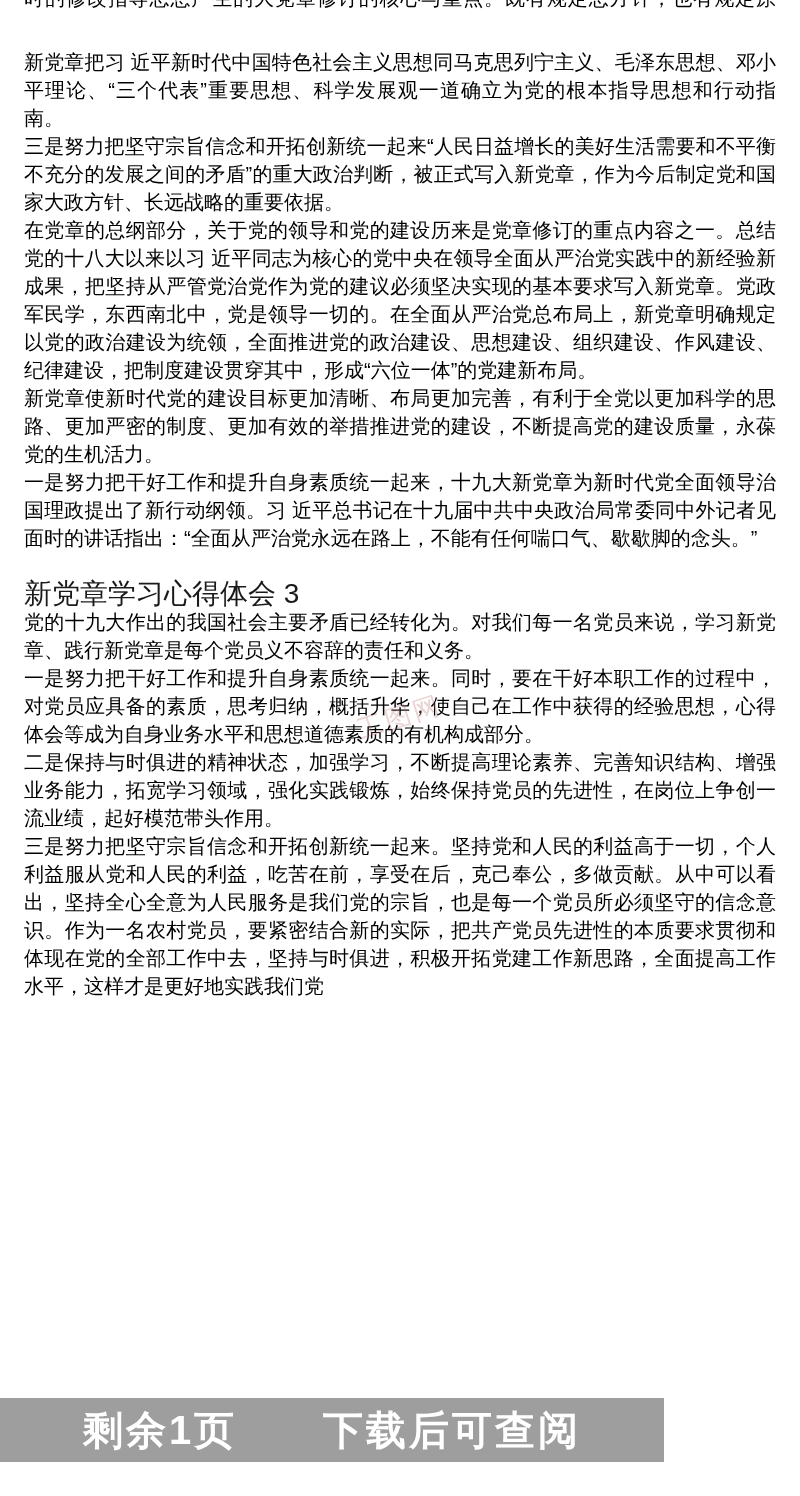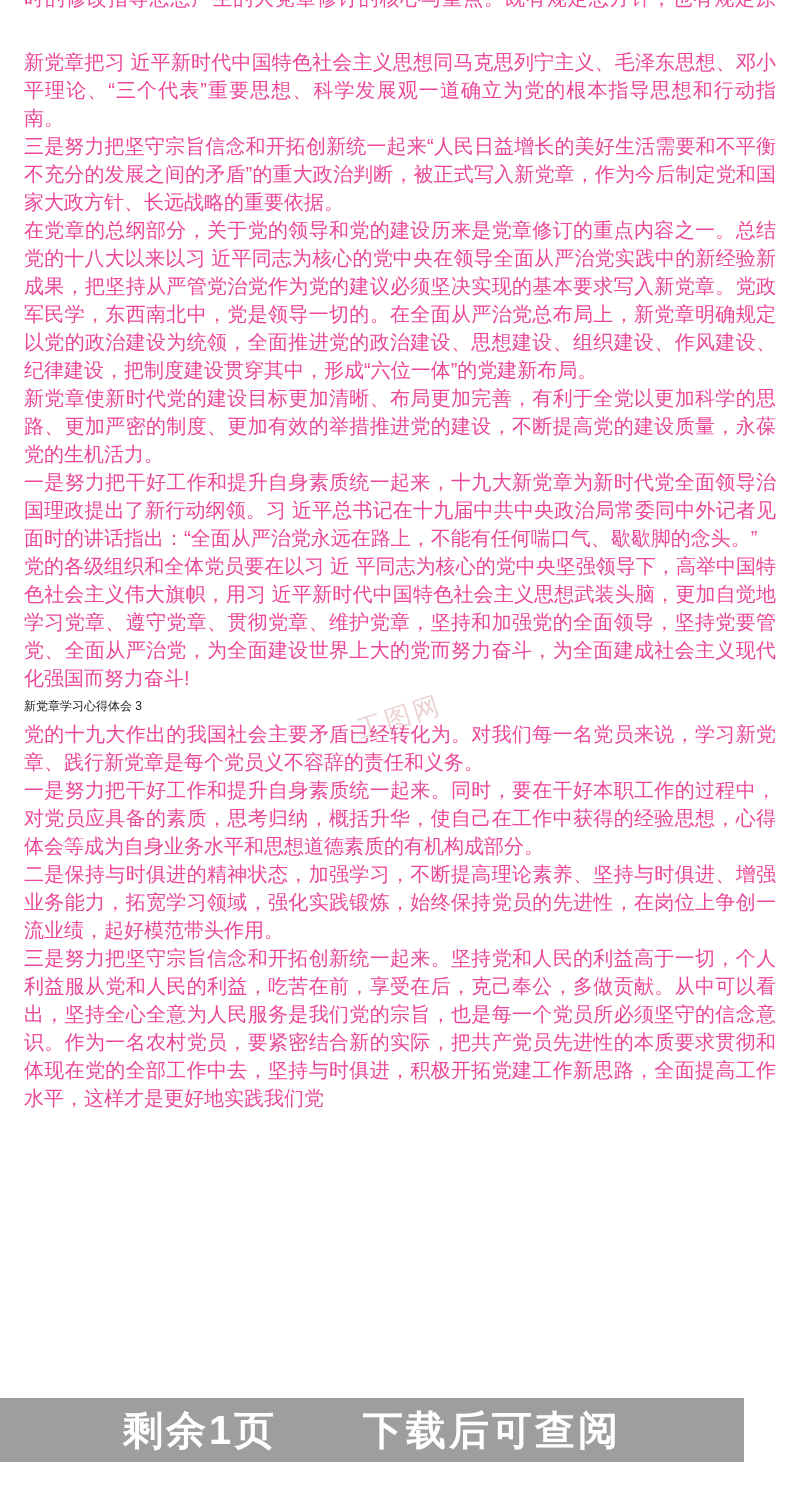--- a/index.html
+++ b/index.html
@@ -31,48 +31,49 @@
     left: 0;
     right: 0;
     padding: 0 24px;
   }
 
   .para {
     font-size: 20px;
     line-height: 28px;
     text-align: justify;
     text-justify: inter-ideograph;
-    color: #ec4899;
+    color: #000000;
     word-break: break-all;
   }
 
   .heading {
-    font-size: 12px;
+    font-size: 28px;
     line-height: 28px;
     font-weight: 400;
+    margin-top: 28px; 
     color: #1a1a1a;
   }
 
   .watermark {
     position: absolute;
     left: 356px;
     top: 700px;
     transform: rotate(-18deg);
     font-size: 26px;
     letter-spacing: 3px;
     color: rgba(190, 110, 110, 0.30);
     pointer-events: none;
     white-space: nowrap;
   }
 
   .banner {
     position: absolute;
     left: 0;
     top: 1398px;
-    width: 744px;
+    width: 664px;
     height: 64px;
     background: #9e9e9e;
     display: flex;
     align-items: center;
     justify-content: center;
     cursor: pointer;
   }
   .banner-text {
     color: #ffffff;
     font-size: 40px;
@@ -89,27 +90,26 @@
   <div class="top-clip">
     <p class="para">时的修改指导思想产生的大党章修订的核心与重点。既有规定总方针，也有规定原则，十九大</p>
   </div>
 
   <main class="content">
     <p class="para">新党章把习 近平新时代中国特色社会主义思想同马克思列宁主义、毛泽东思想、邓小平理论、“三个代表”重要思想、科学发展观一道确立为党的根本指导思想和行动指南。</p>
     <p class="para">三是努力把坚守宗旨信念和开拓创新统一起来“人民日益增长的美好生活需要和不平衡不充分的发展之间的矛盾”的重大政治判断，被正式写入新党章，作为今后制定党和国家大政方针、长远战略的重要依据。</p>
     <p class="para">在党章的总纲部分，关于党的领导和党的建设历来是党章修订的重点内容之一。总结党的十八大以来以习 近平同志为核心的党中央在领导全面从严治党实践中的新经验新成果，把坚持从严管党治党作为党的建议必须坚决实现的基本要求写入新党章。党政军民学，东西南北中，党是领导一切的。在全面从严治党总布局上，新党章明确规定以党的政治建设为统领，全面推进党的政治建设、思想建设、组织建设、作风建设、纪律建设，把制度建设贯穿其中，形成“六位一体”的党建新布局。</p>
     <p class="para">新党章使新时代党的建设目标更加清晰、布局更加完善，有利于全党以更加科学的思路、更加严密的制度、更加有效的举措推进党的建设，不断提高党的建设质量，永葆党的生机活力。</p>
     <p class="para">一是努力把干好工作和提升自身素质统一起来，十九大新党章为新时代党全面领导治国理政提出了新行动纲领。习 近平总书记在十九届中共中央政治局常委同中外记者见面时的讲话指出：“全面从严治党永远在路上，不能有任何喘口气、歇歇脚的念头。”</p>
-    <p class="para">党的各级组织和全体党员要在以习 近 平同志为核心的党中央坚强领导下，高举中国特色社会主义伟大旗帜，用习 近平新时代中国特色社会主义思想武装头脑，更加自觉地学习党章、遵守党章、贯彻党章、维护党章，坚持和加强党的全面领导，坚持党要管党、全面从严治党，为全面建设世界上大的党而努力奋斗，为全面建成社会主义现代化强国而努力奋斗!</p>
 
     <h2 class="heading">新党章学习心得体会 3</h2>
 
     <p class="para">党的十九大作出的我国社会主要矛盾已经转化为。对我们每一名党员来说，学习新党章、践行新党章是每个党员义不容辞的责任和义务。</p>
     <p class="para">一是努力把干好工作和提升自身素质统一起来。同时，要在干好本职工作的过程中，对党员应具备的素质，思考归纳，概括升华，使自己在工作中获得的经验思想，心得体会等成为自身业务水平和思想道德素质的有机构成部分。</p>
-    <p class="para">二是保持与时俱进的精神状态，加强学习，不断提高理论素养、坚持与时俱进、增强业务能力，拓宽学习领域，强化实践锻炼，始终保持党员的先进性，在岗位上争创一流业绩，起好模范带头作用。</p>
+    <p class="para">二是保持与时俱进的精神状态，加强学习，不断提高理论素养、完善知识结构、增强业务能力，拓宽学习领域，强化实践锻炼，始终保持党员的先进性，在岗位上争创一流业绩，起好模范带头作用。</p>
     <p class="para">三是努力把坚守宗旨信念和开拓创新统一起来。坚持党和人民的利益高于一切，个人利益服从党和人民的利益，吃苦在前，享受在后，克己奉公，多做贡献。从中可以看出，坚持全心全意为人民服务是我们党的宗旨，也是每一个党员所必须坚守的信念意识。作为一名农村党员，要紧密结合新的实际，把共产党员先进性的本质要求贯彻和体现在党的全部工作中去，坚持与时俱进，积极开拓党建工作新思路，全面提高工作水平，这样才是更好地实践我们党</p>
   </main>
 
   <div class="watermark">工图网</div>
 
   <div class="banner">
     <span class="banner-text">剩余1页　　下载后可查阅</span>
   </div>
 
 </div>

